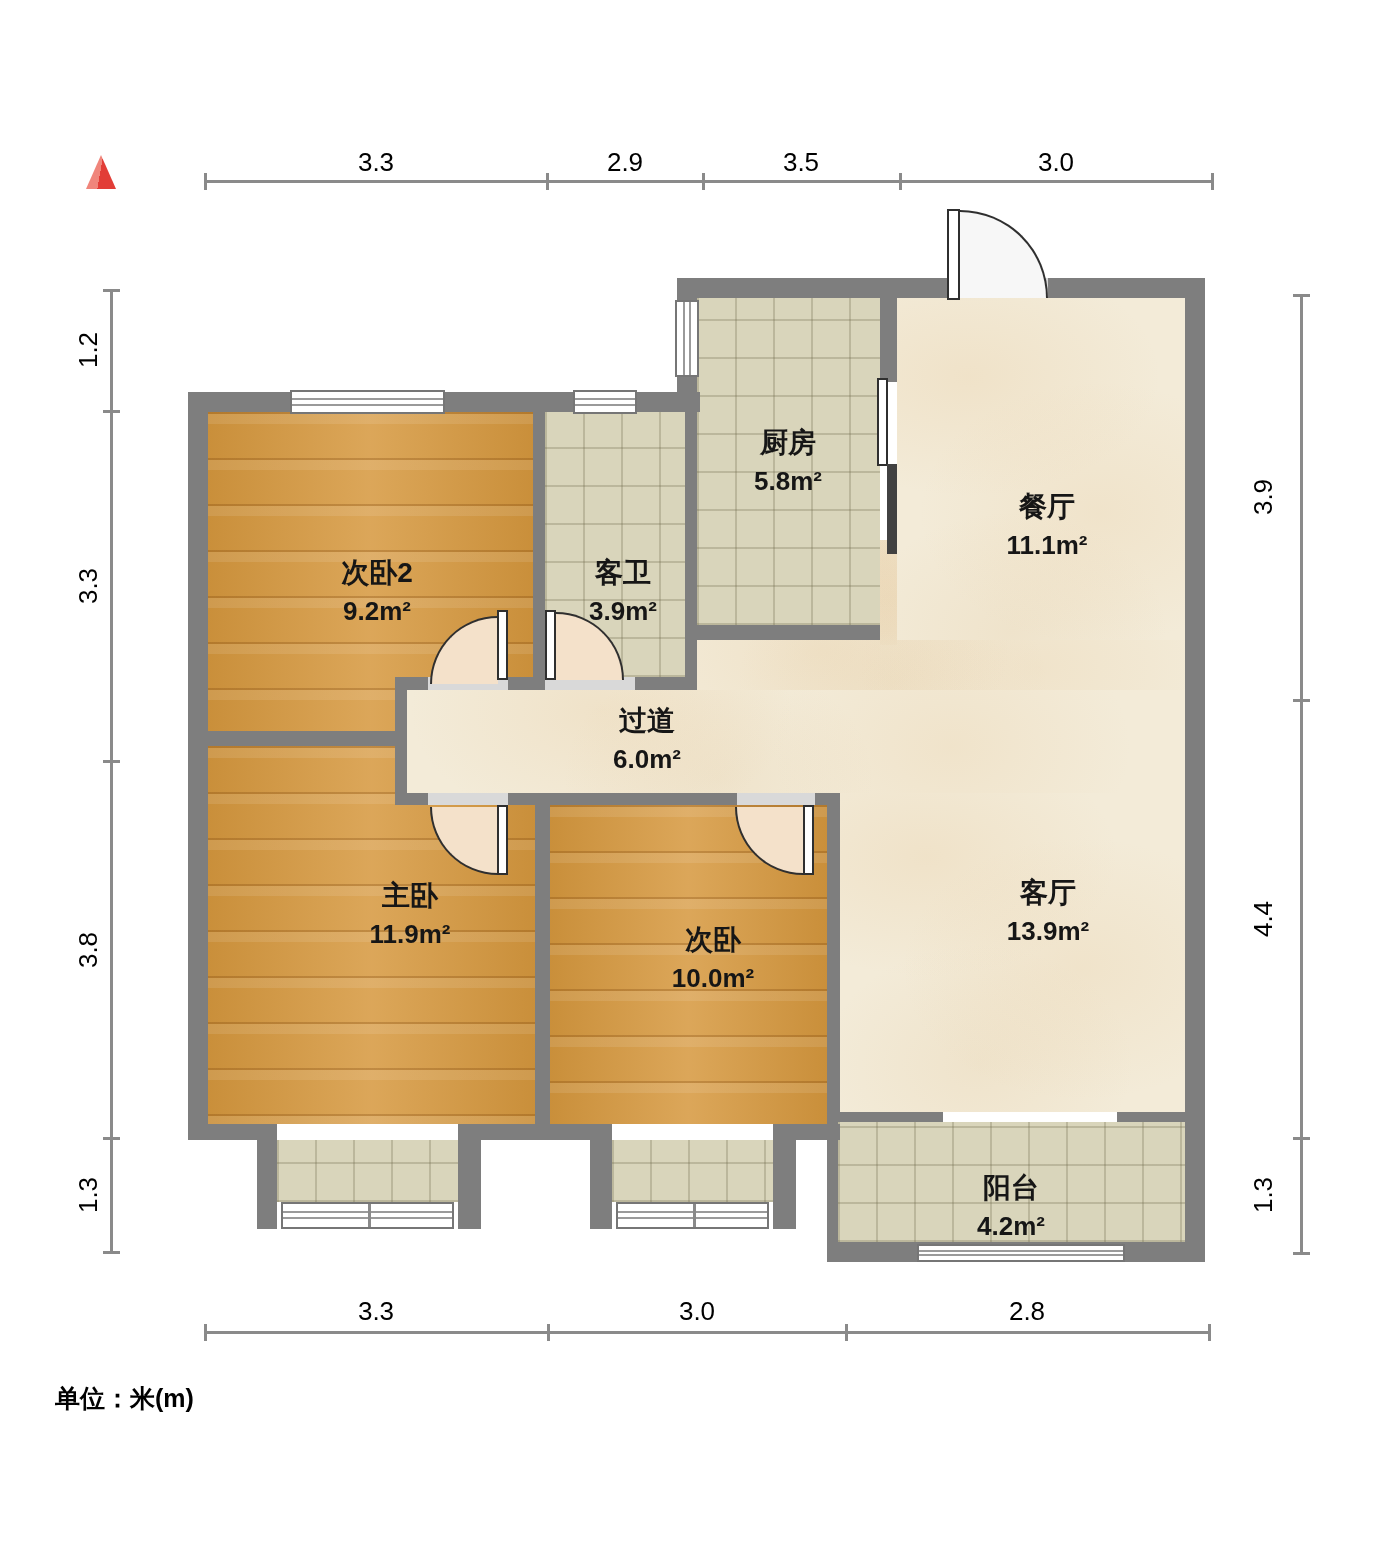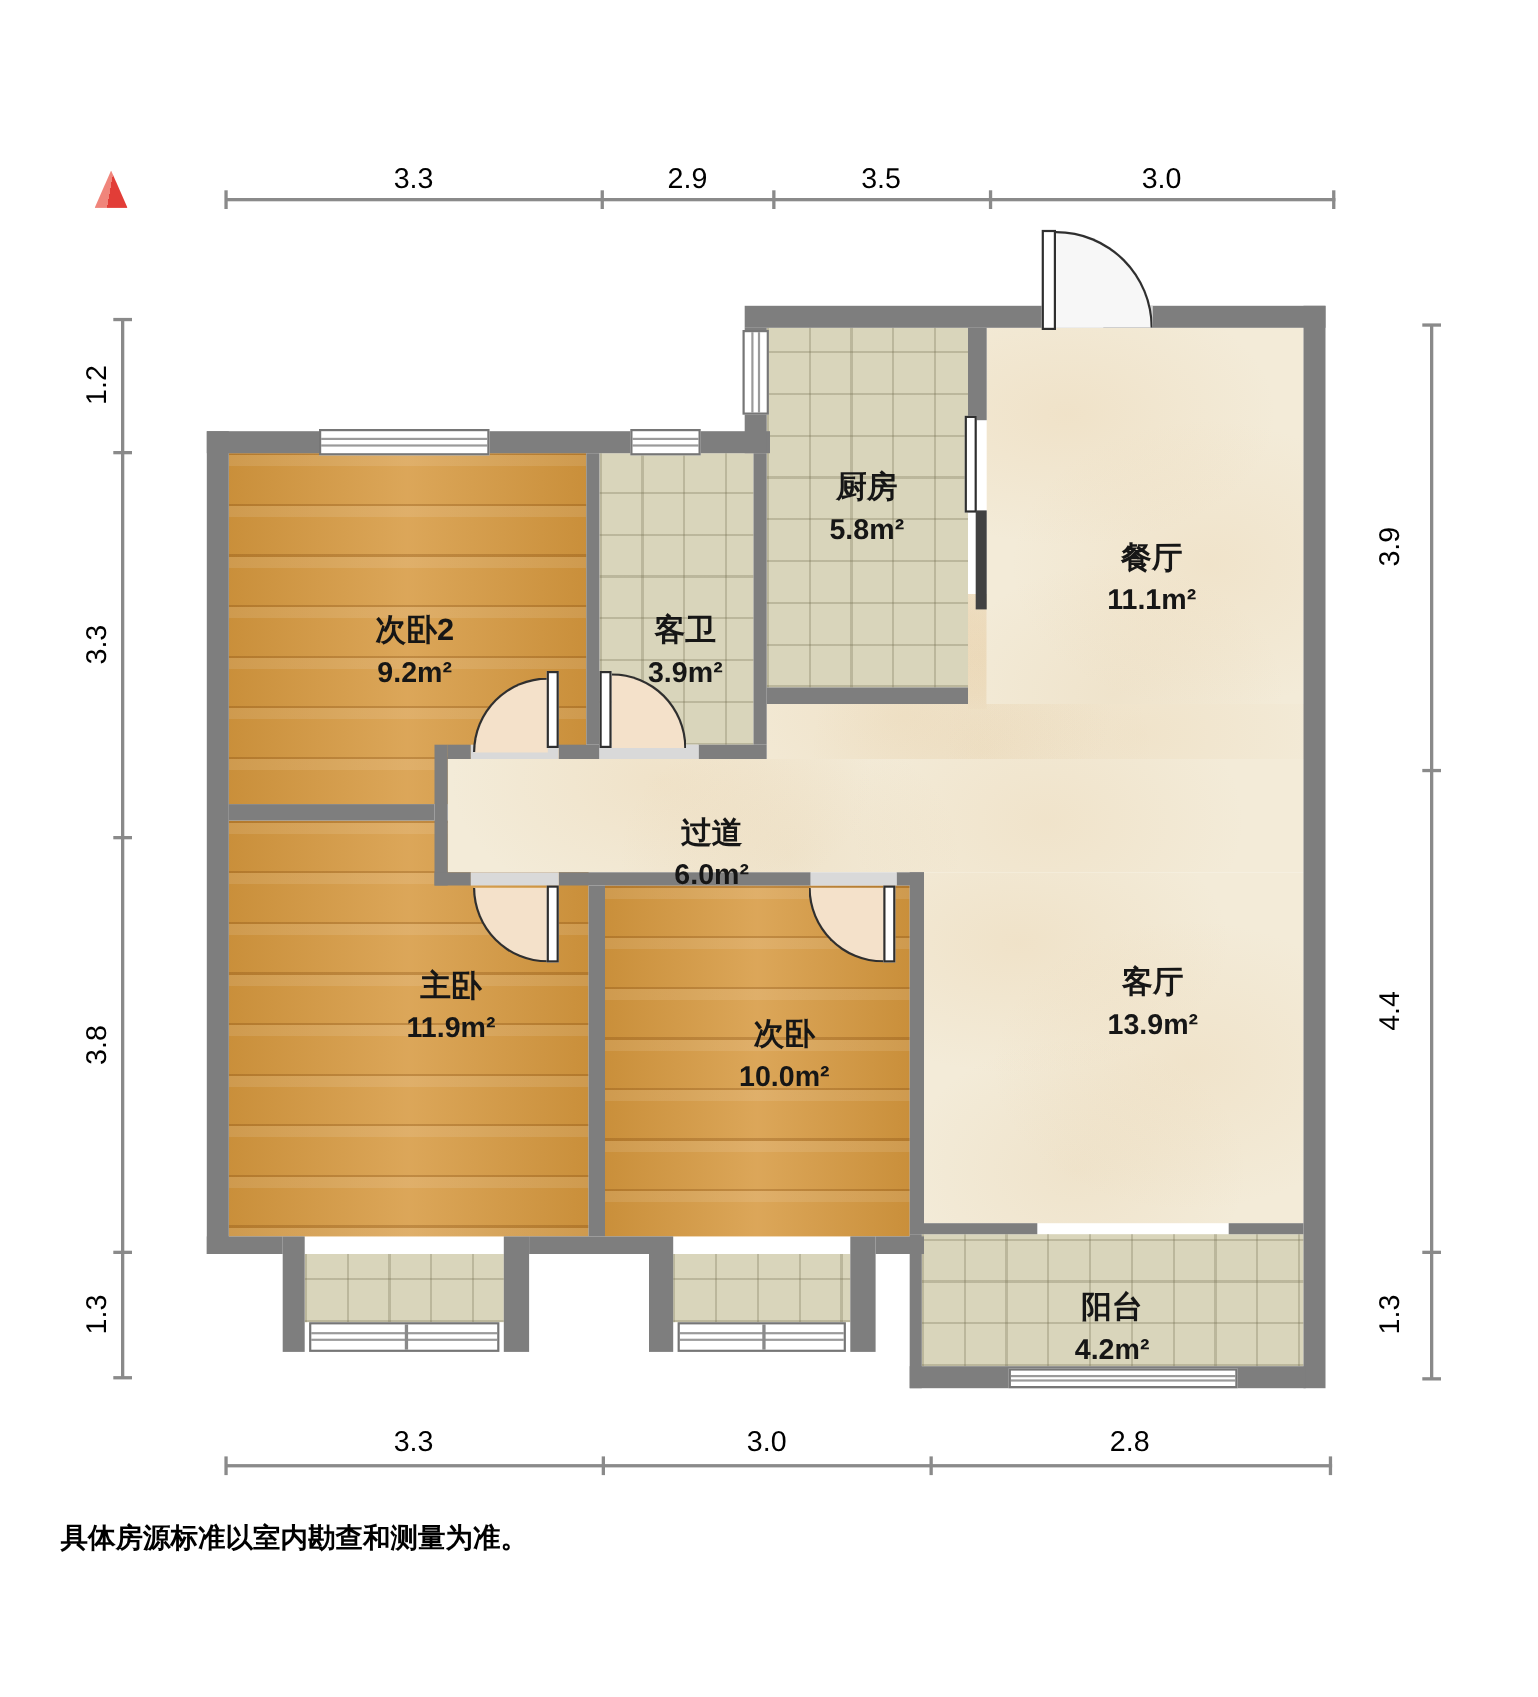--- a/index.html
+++ b/index.html
@@ -142,21 +142,21 @@
     <div class="ar">3.9m²</div>
   </div>
   <div class="room-tag" style="left:788px;top:462px;">
     <div class="nm">厨房</div>
     <div class="ar">5.8m²</div>
   </div>
   <div class="room-tag" style="left:1047px;top:526px;">
     <div class="nm">餐厅</div>
     <div class="ar">11.1m²</div>
   </div>
-  <div class="room-tag" style="left:647px;top:740px;margin-top:36px;">
+  <div class="room-tag" style="left:647px;top:740px;">
     <div class="nm">过道</div>
     <div class="ar">6.0m²</div>
   </div>
   <div class="room-tag" style="left:374px;top:915px;margin-left:36px;">
     <div class="nm">主卧</div>
     <div class="ar">11.9m²</div>
   </div>
   <div class="room-tag" style="left:713px;top:959px;">
     <div class="nm">次卧</div>
     <div class="ar">10.0m²</div>
@@ -204,16 +204,16 @@
   <div class="dim-line-v" style="left:1300px;top:295px;height:959px;"></div>
   <div class="tick-h" style="left:1293px;top:294px;"></div>
   <div class="tick-h" style="left:1293px;top:699px;"></div>
   <div class="tick-h" style="left:1293px;top:1137px;"></div>
   <div class="tick-h" style="left:1293px;top:1252px;"></div>
   <div class="dim-label rot" style="left:1263px;top:497px;">3.9</div>
   <div class="dim-label rot" style="left:1263px;top:919px;">4.4</div>
   <div class="dim-label rot" style="left:1263px;top:1195px;">1.3</div>
 
   <div class="legend">
-    <div>具体房源标准以室内勘查和测量为准。</div>
+    <div>单位：米(m)</div>
   </div>
 
 </div>
 
 </body></html>

